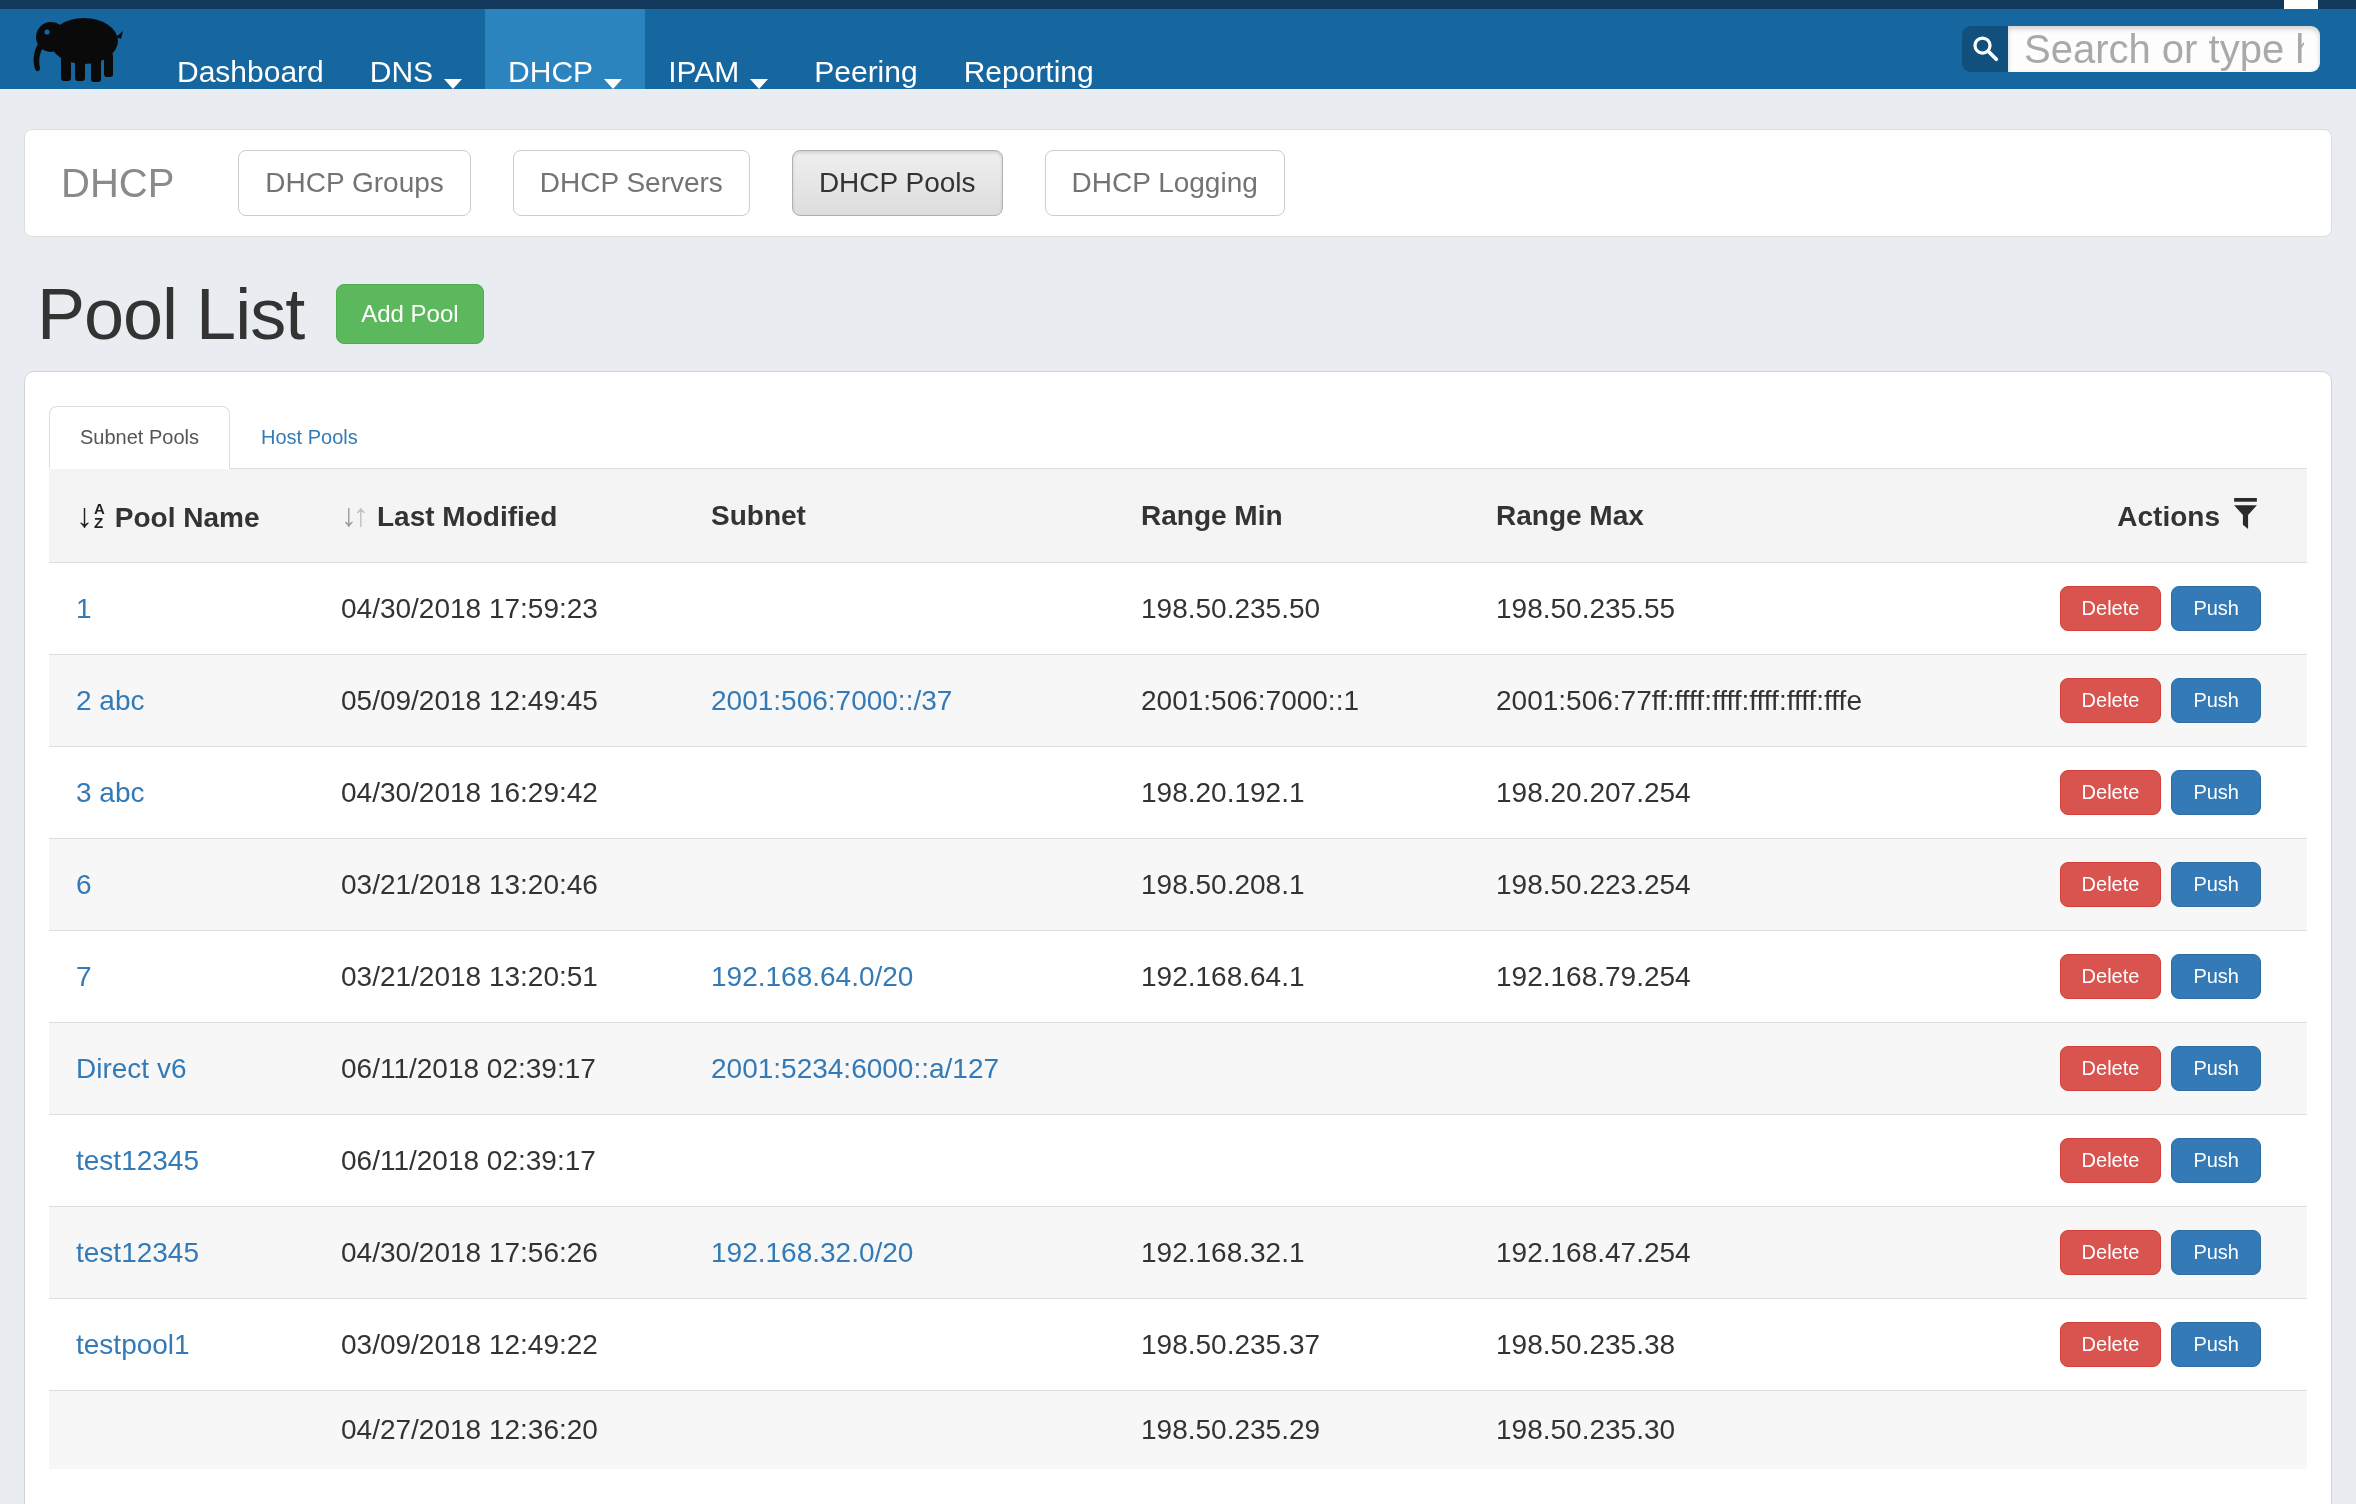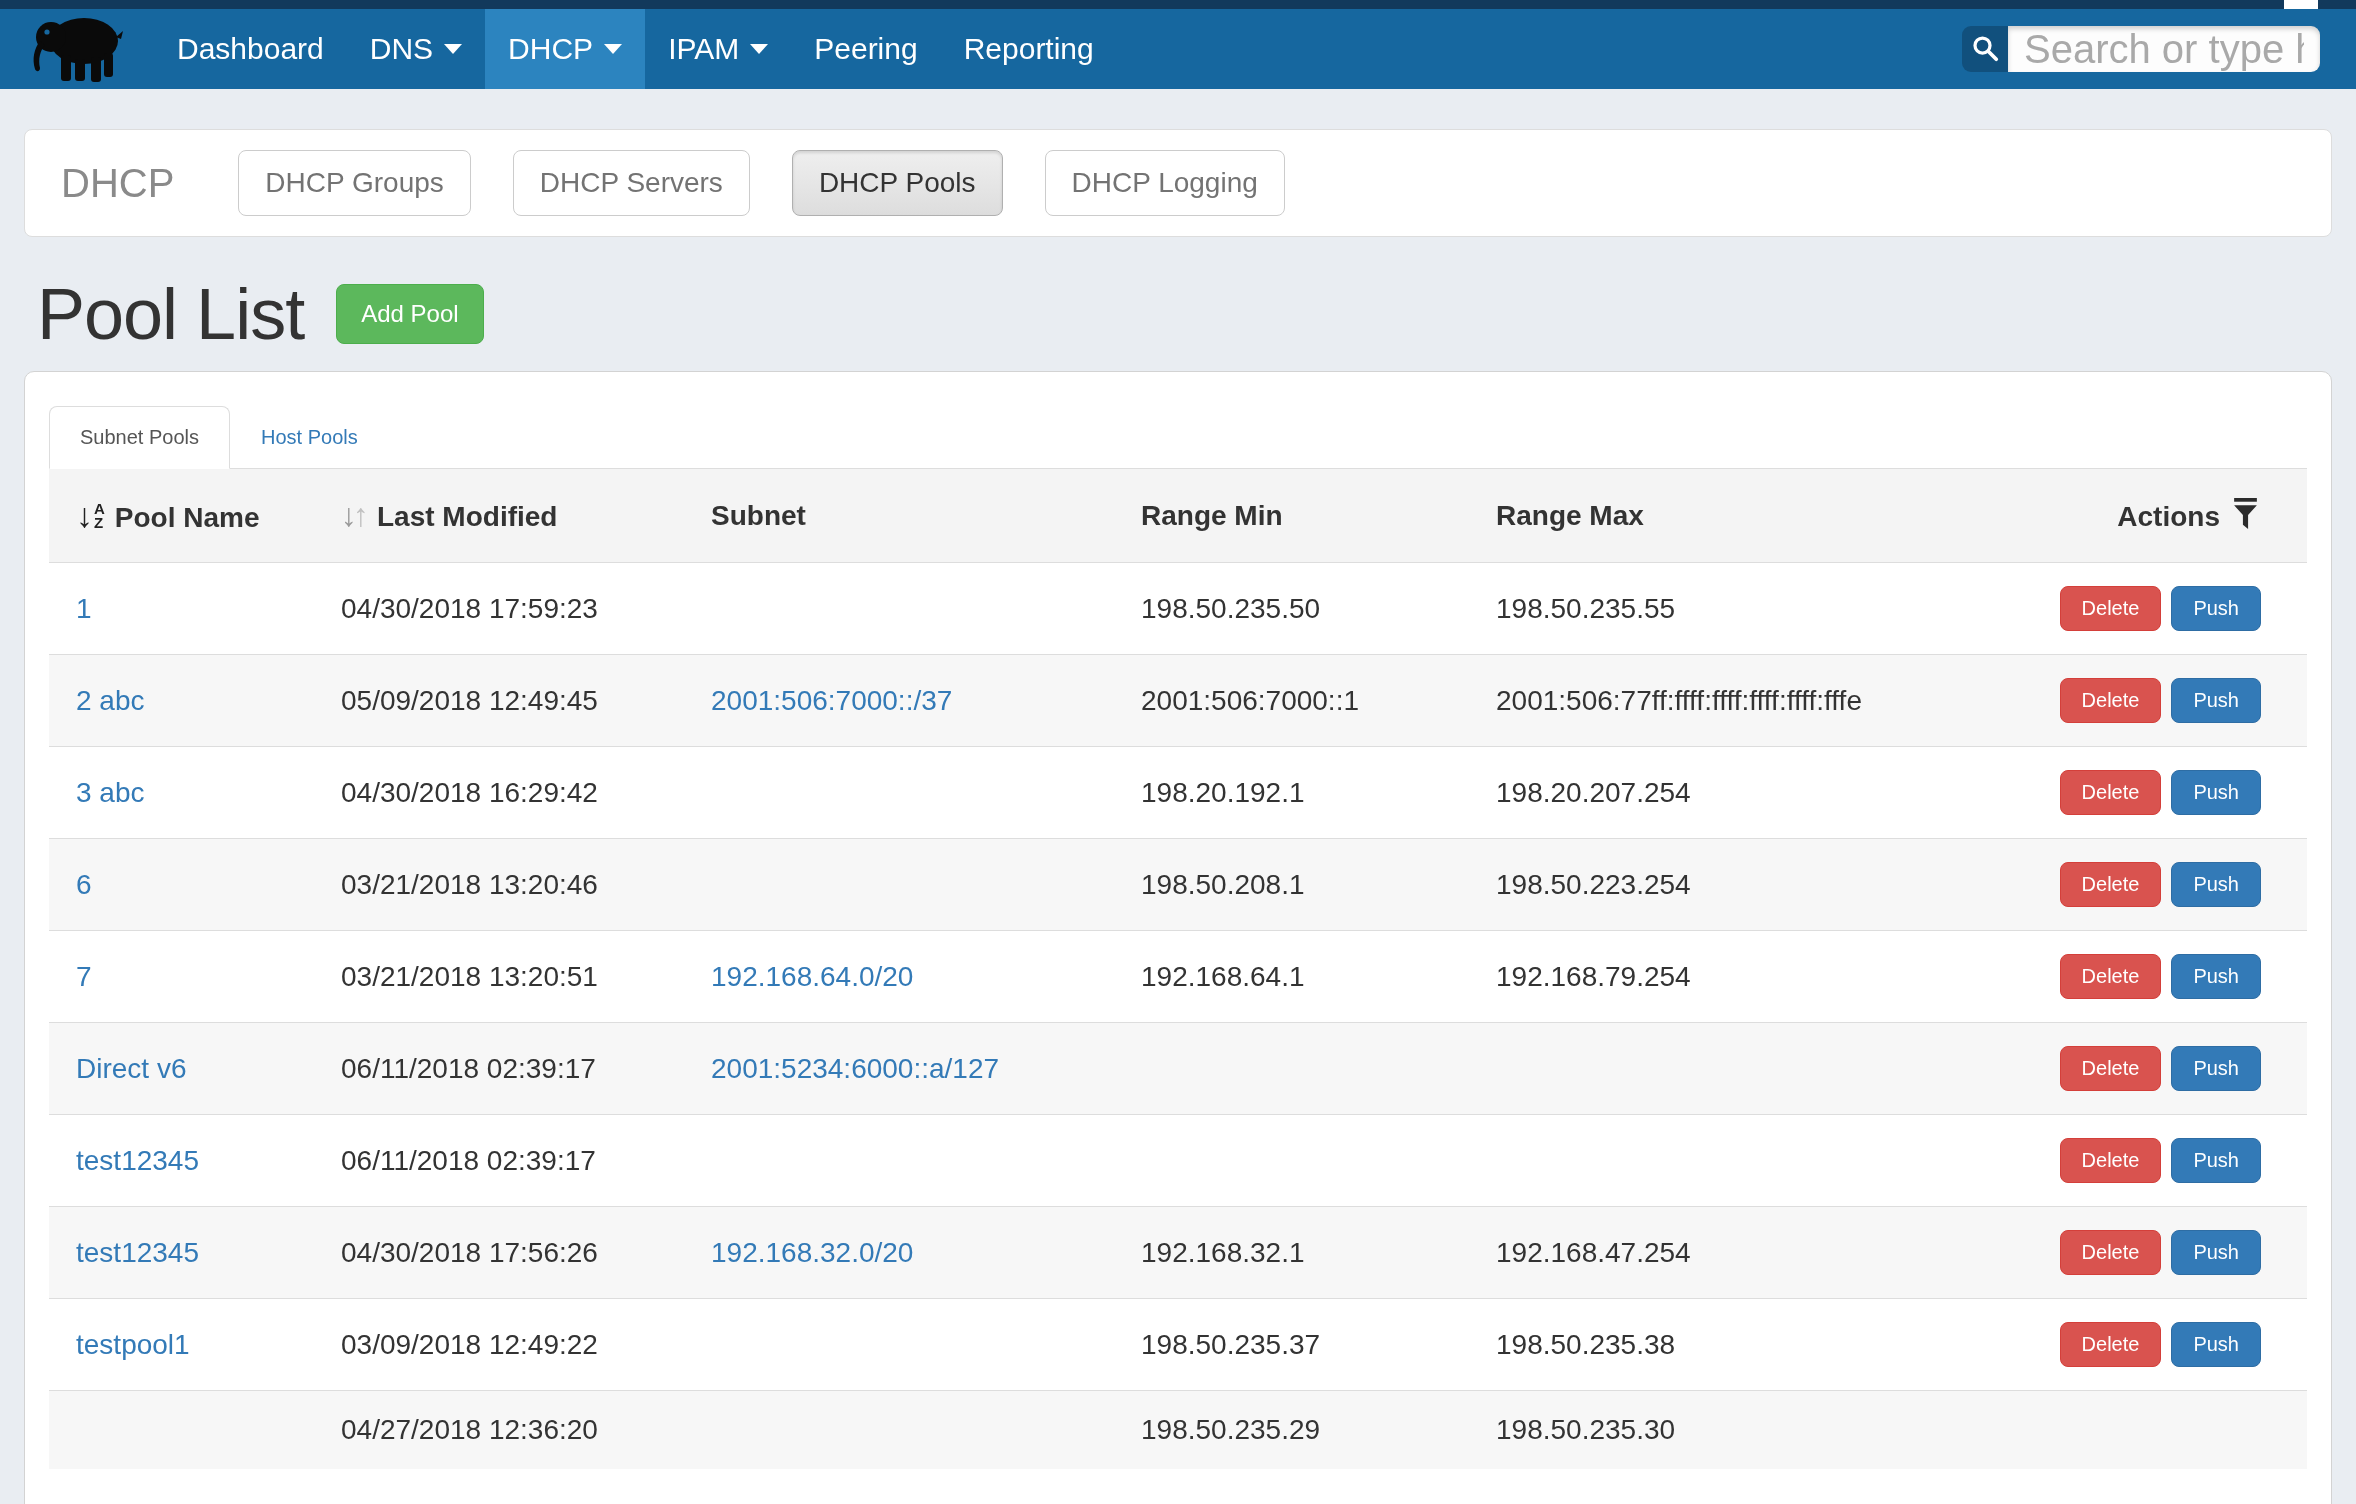--- a/index.html
+++ b/index.html
@@ -13,21 +13,21 @@
 
   
   .top-strip { position: relative; height: 9px; background: #12395c; }
   .top-strip .win-box { position: absolute; top: 0; right: 38px; width: 34px; height: 9px; background: #ffffff; }
 
   
   .navbar { height: 80px; background: #16679f; display: flex; align-items: stretch; }
   .brand { display: flex; align-items: center; padding: 0 22px 0 28px; }
   .nav-items { display: flex; align-items: stretch; }
   .nav-item {
-    display: flex; align-items: center; padding: 0 23px;
+    display: flex; align-items: flex-end; padding: 0 23px;
     color: #fff; font-size: 30px; cursor: pointer; text-decoration: none; white-space: nowrap;
   }
   .nav-item.active { background: #2c84bf; }
   .caret {
     display: inline-block; margin-left: 11px;
     width: 0; height: 0;
     border-left: 9px solid transparent; border-right: 9px solid transparent;
     border-top: 10px solid #ffffff;
   }
   .nav-search { margin-left: auto; display: flex; align-items: center; padding-right: 36px; }

